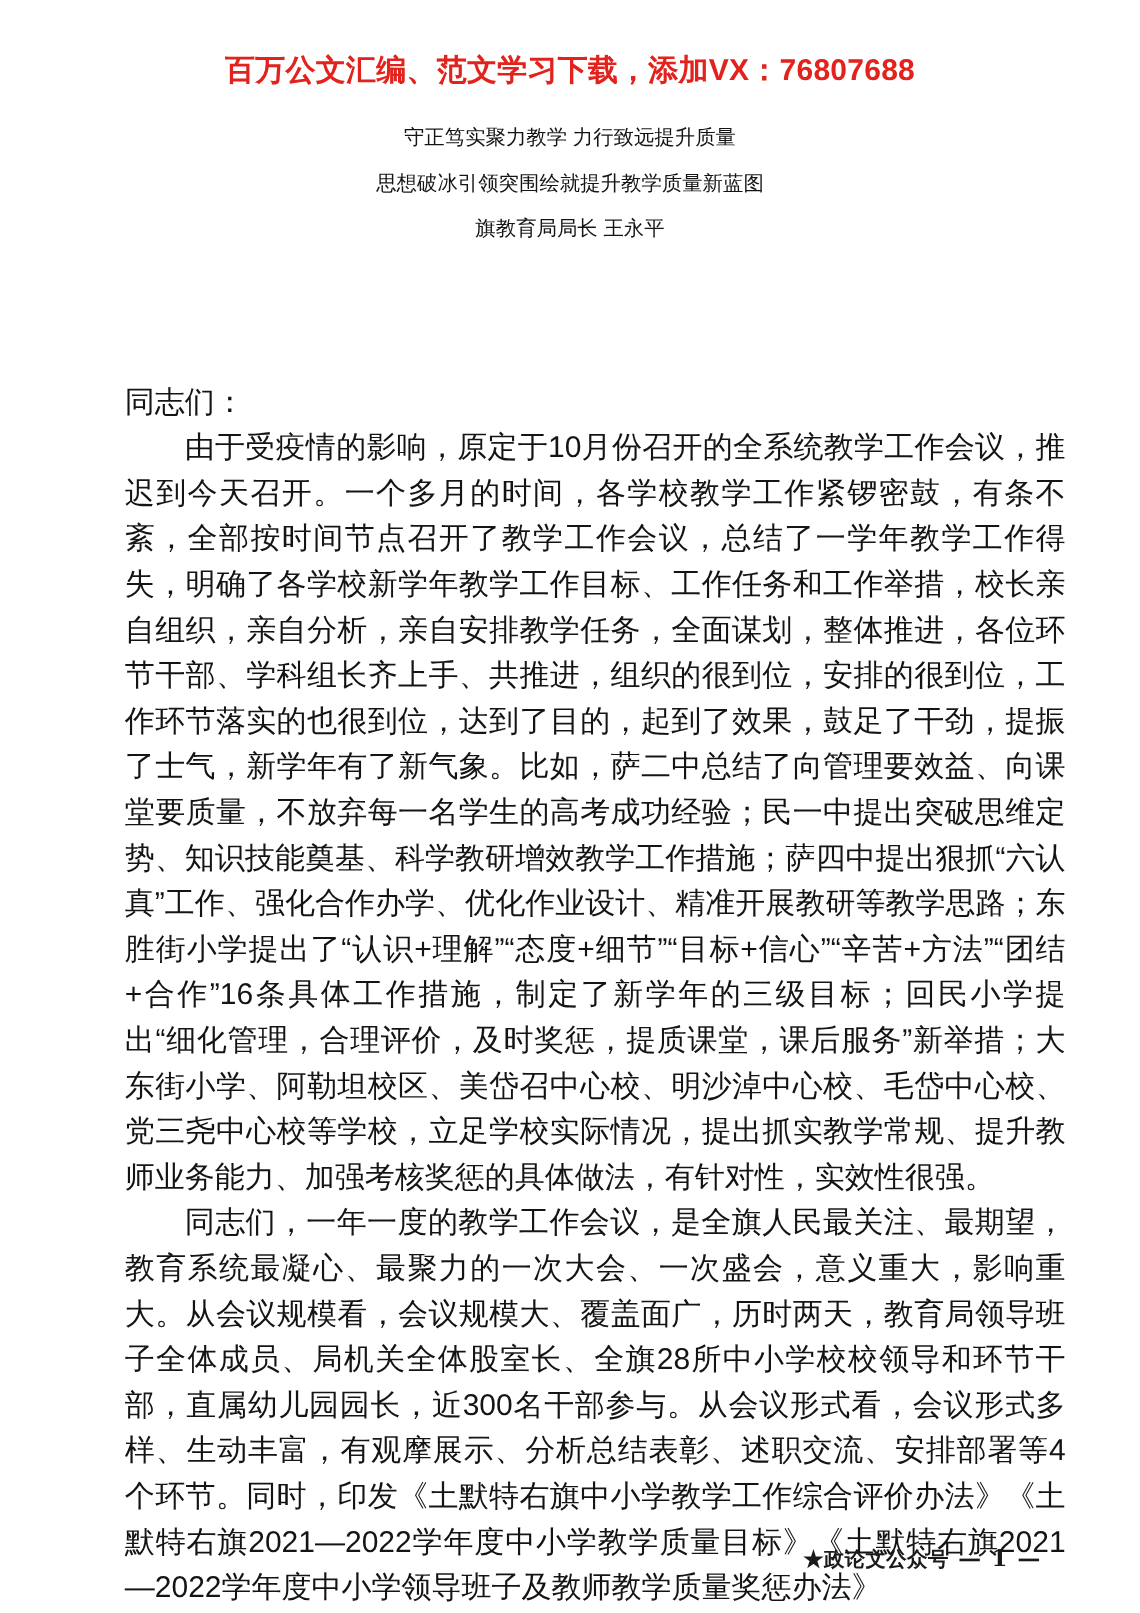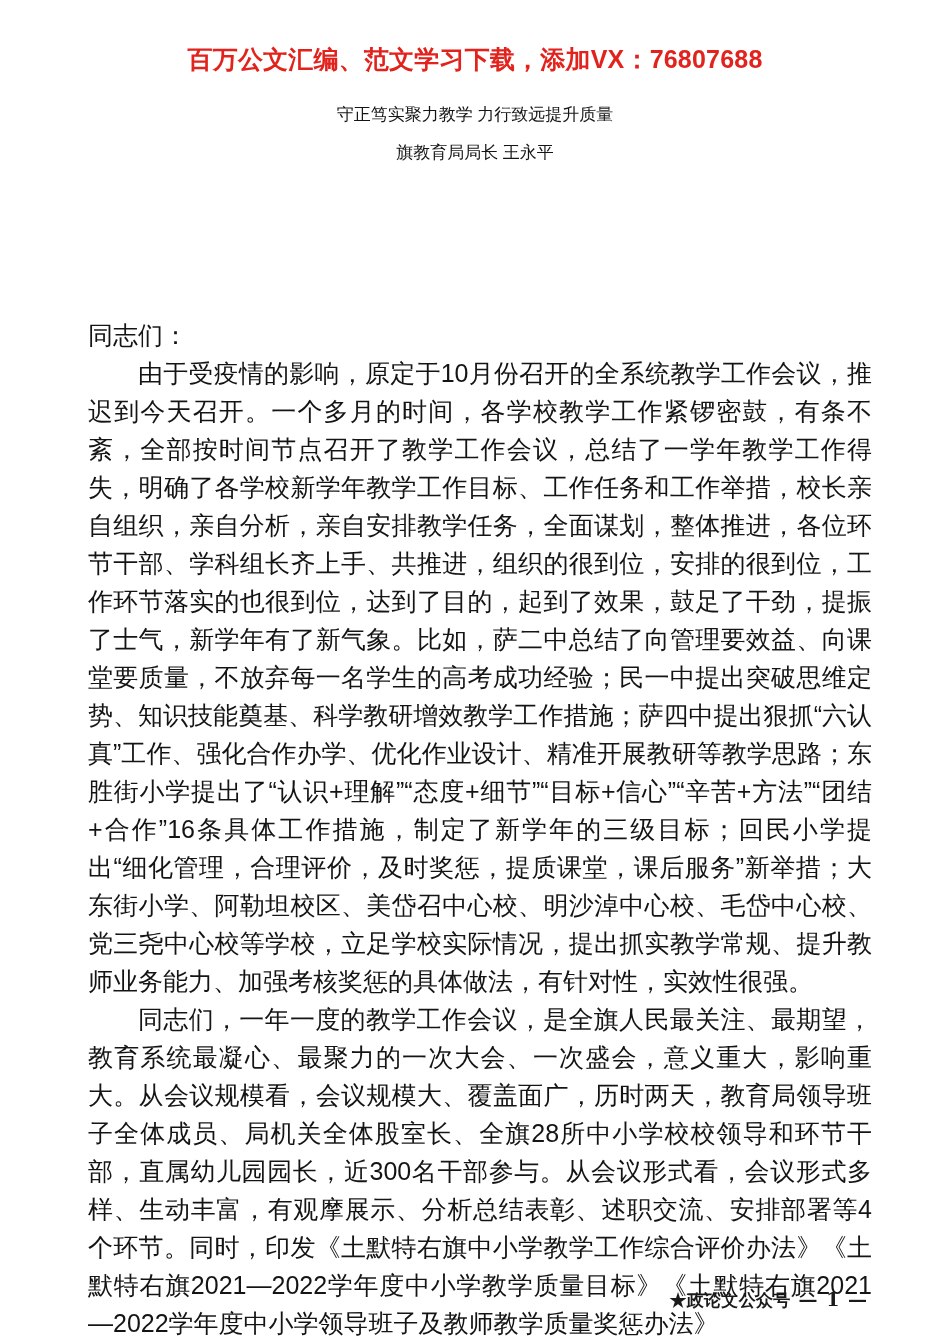--- a/index.html
+++ b/index.html
@@ -51,21 +51,21 @@
     line-height: 38px;
     font-weight: 400;
     color: #141414;
     white-space: nowrap;
   }
 
   
   .body-block {
     position: absolute;
     top: 316px;
-    left: 88px;
+    left: 104px;
     width: 784px;
   }
   .para {
     font-size: 25px;
     line-height: 38px;
     color: #141414;
     text-align: justify;
     text-justify: inter-character;
     margin: 0;
     word-break: break-all;
@@ -105,20 +105,21 @@
 </style>
 </head>
 <body>
 
 <div class="page">
 
   <div class="promo-header">百万公文汇编、范文学习下载，添加VX：76807688</div>
 
   <div class="title-block">
     <div class="title-line">守正笃实聚力教学  力行致远提升质量</div>
+    <div class="title-line">思想破冰引领突围绘就提升教学质量新蓝图</div>
     <div class="title-line">旗教育局局长  王永平</div>
   </div>
 
   <div class="body-block">
     <p class="para nofill">同志们：</p>
     <p class="para indent">由于受疫情的影响，原定于10月份召开的全系统教学工作会议，推迟到今天召开。一个多月的时间，各学校教学工作紧锣密鼓，有条不紊，全部按时间节点召开了教学工作会议，总结了一学年教学工作得失，明确了各学校新学年教学工作目标、工作任务和工作举措，校长亲自组织，亲自分析，亲自安排教学任务，全面谋划，整体推进，各位环节干部、学科组长齐上手、共推进，组织的很到位，安排的很到位，工作环节落实的也很到位，达到了目的，起到了效果，鼓足了干劲，提振了士气，新学年有了新气象。比如，萨二中总结了向管理要效益、向课堂要质量，不放弃每一名学生的高考成功经验；民一中提出突破思维定势、知识技能奠基、科学教研增效教学工作措施；萨四中提出狠抓“六认真”工作、强化合作办学、优化作业设计、精准开展教研等教学思路；东胜街小学提出了“认识+理解”“态度+细节”“目标+信心”“辛苦+方法”“团结+合作”16条具体工作措施，制定了新学年的三级目标；回民小学提出“细化管理，合理评价，及时奖惩，提质课堂，课后服务”新举措；大东街小学、阿勒坦校区、美岱召中心校、明沙淖中心校、毛岱中心校、党三尧中心校等学校，立足学校实际情况，提出抓实教学常规、提升教师业务能力、加强考核奖惩的具体做法，有针对性，实效性很强。</p>
     <p class="para indent">同志们，一年一度的教学工作会议，是全旗人民最关注、最期望，教育系统最凝心、最聚力的一次大会、一次盛会，意义重大，影响重大。从会议规模看，会议规模大、覆盖面广，历时两天，教育局领导班子全体成员、局机关全体股室长、全旗28所中小学校校领导和环节干部，直属幼儿园园长，近300名干部参与。从会议形式看，会议形式多样、生动丰富，有观摩展示、分析总结表彰、述职交流、安排部署等4个环节。同时，印发《土默特右旗中小学教学工作综合评价办法》《土默特右旗2021—2022学年度中小学教学质量目标》《土默特右旗2021—2022学年度中小学领导班子及教师教学质量奖惩办法》</p>
   </div>
 
   <div class="footer">

